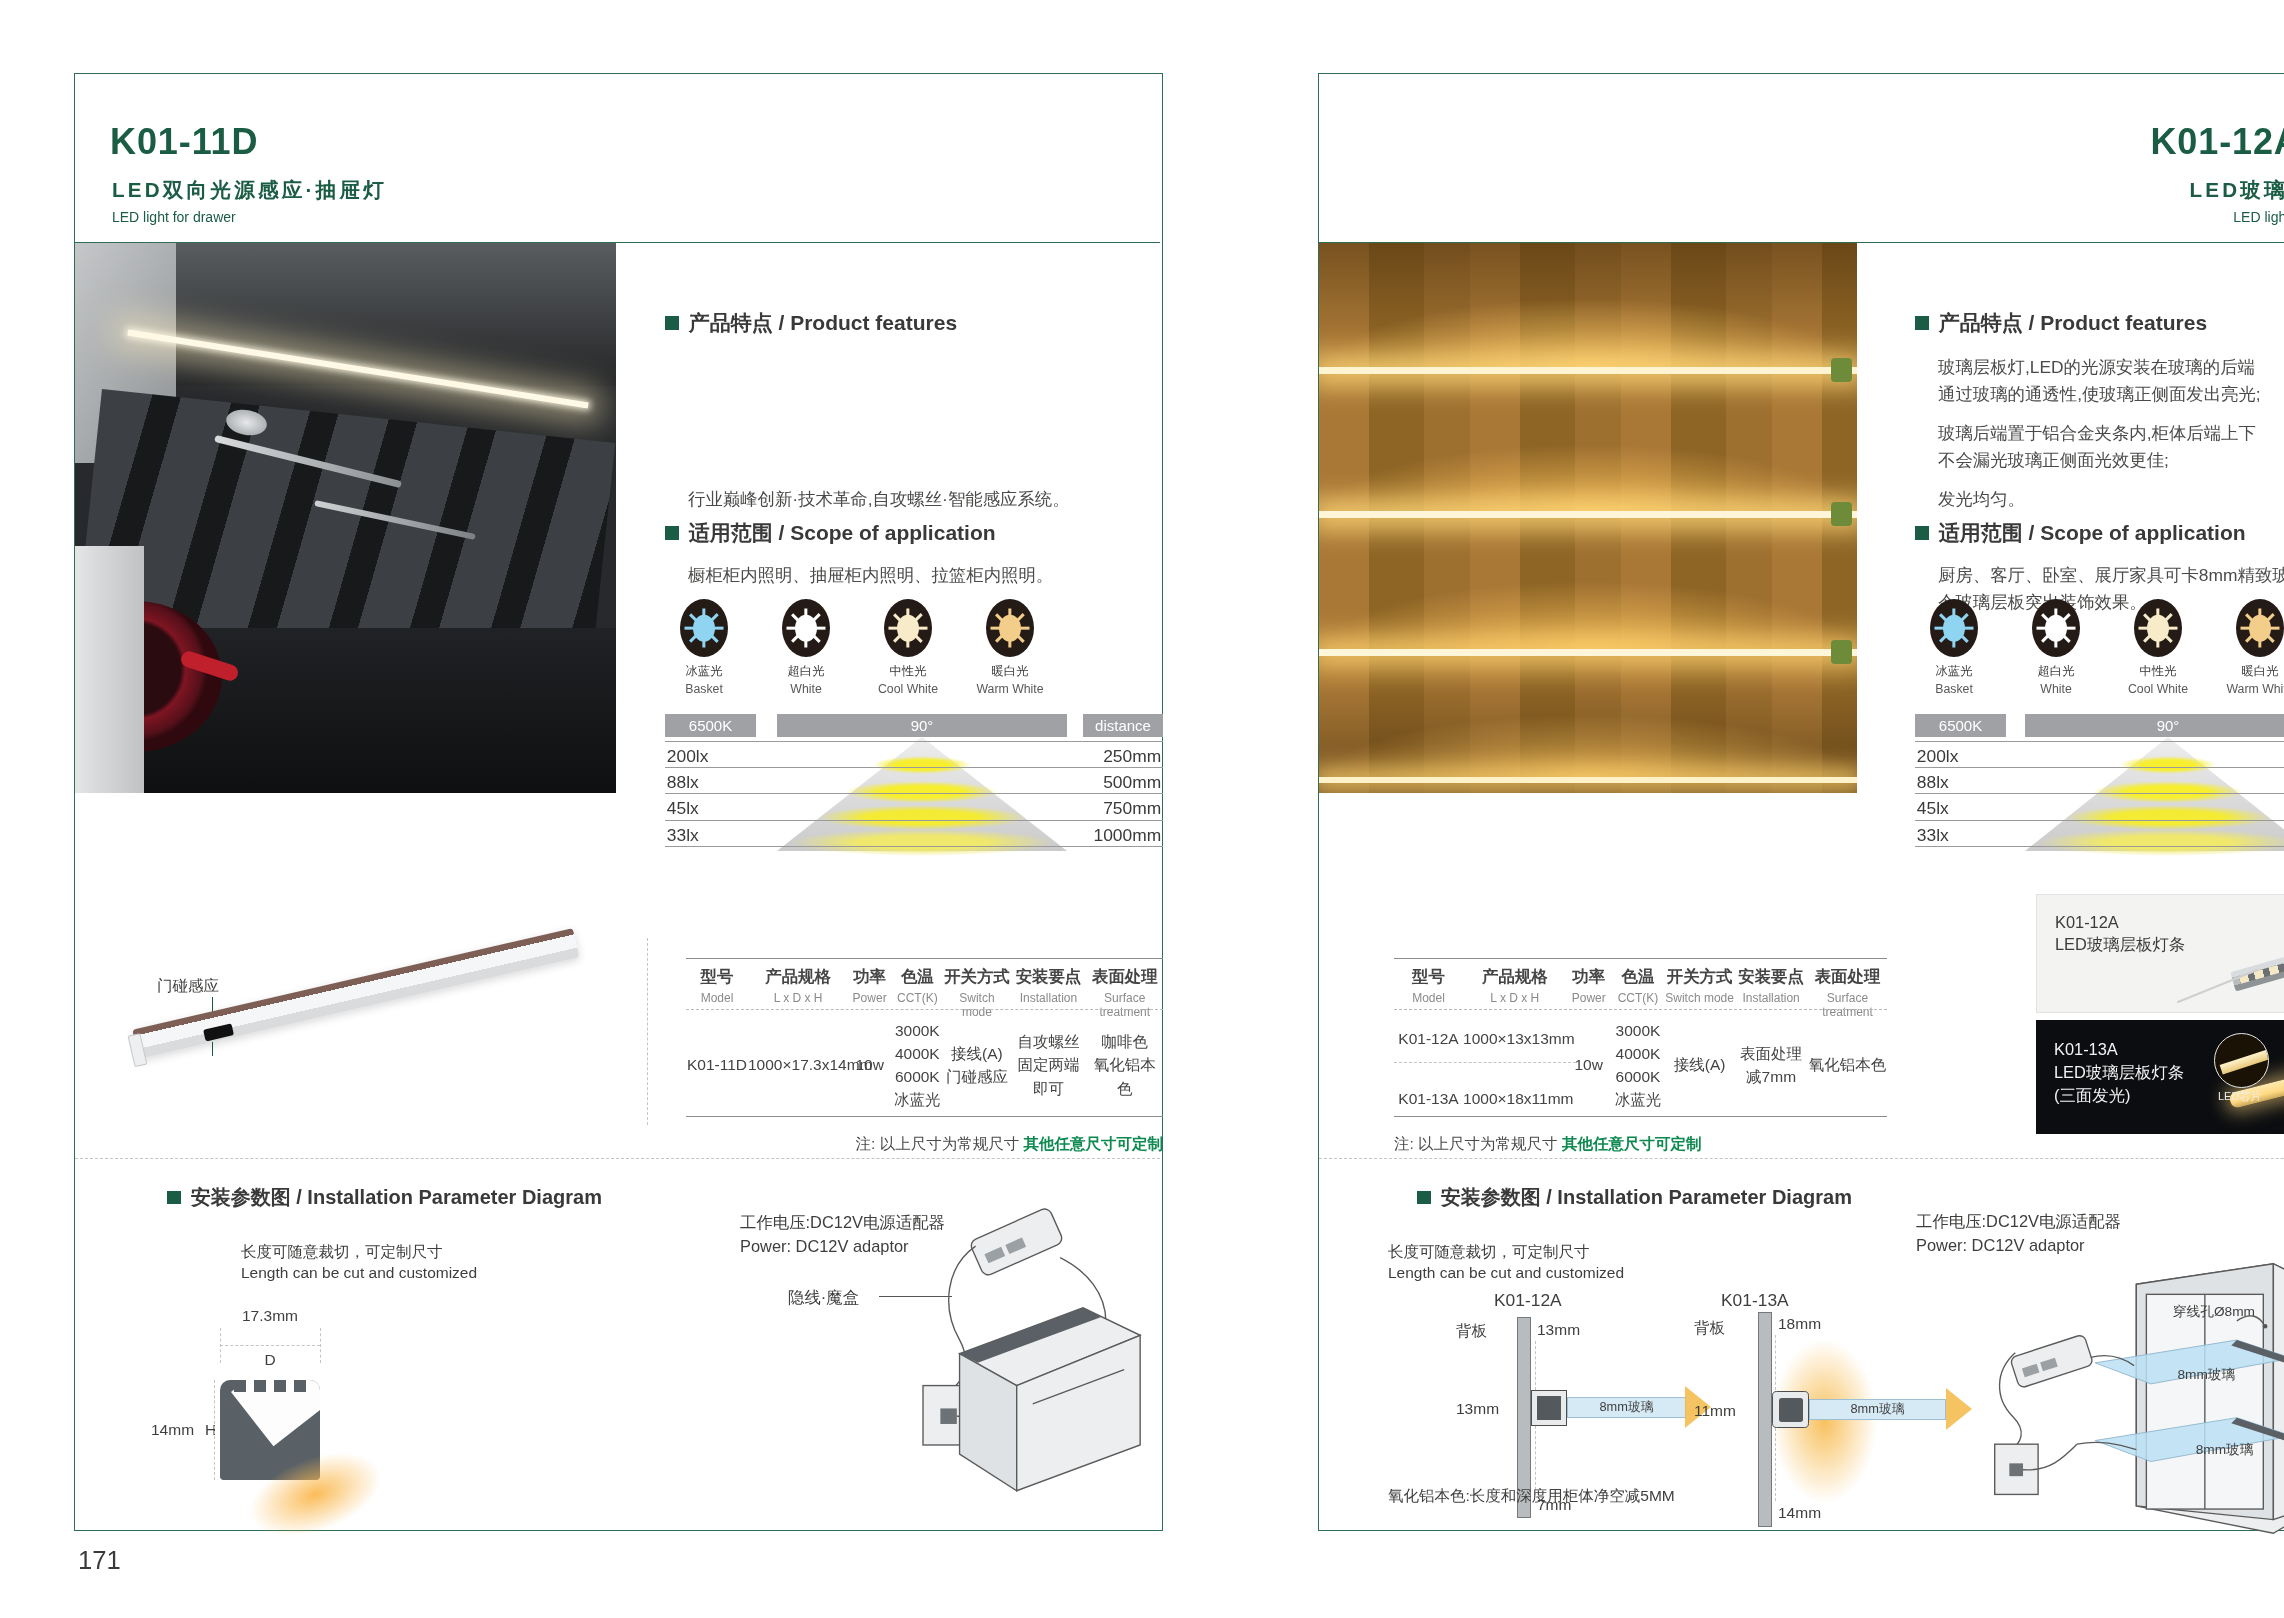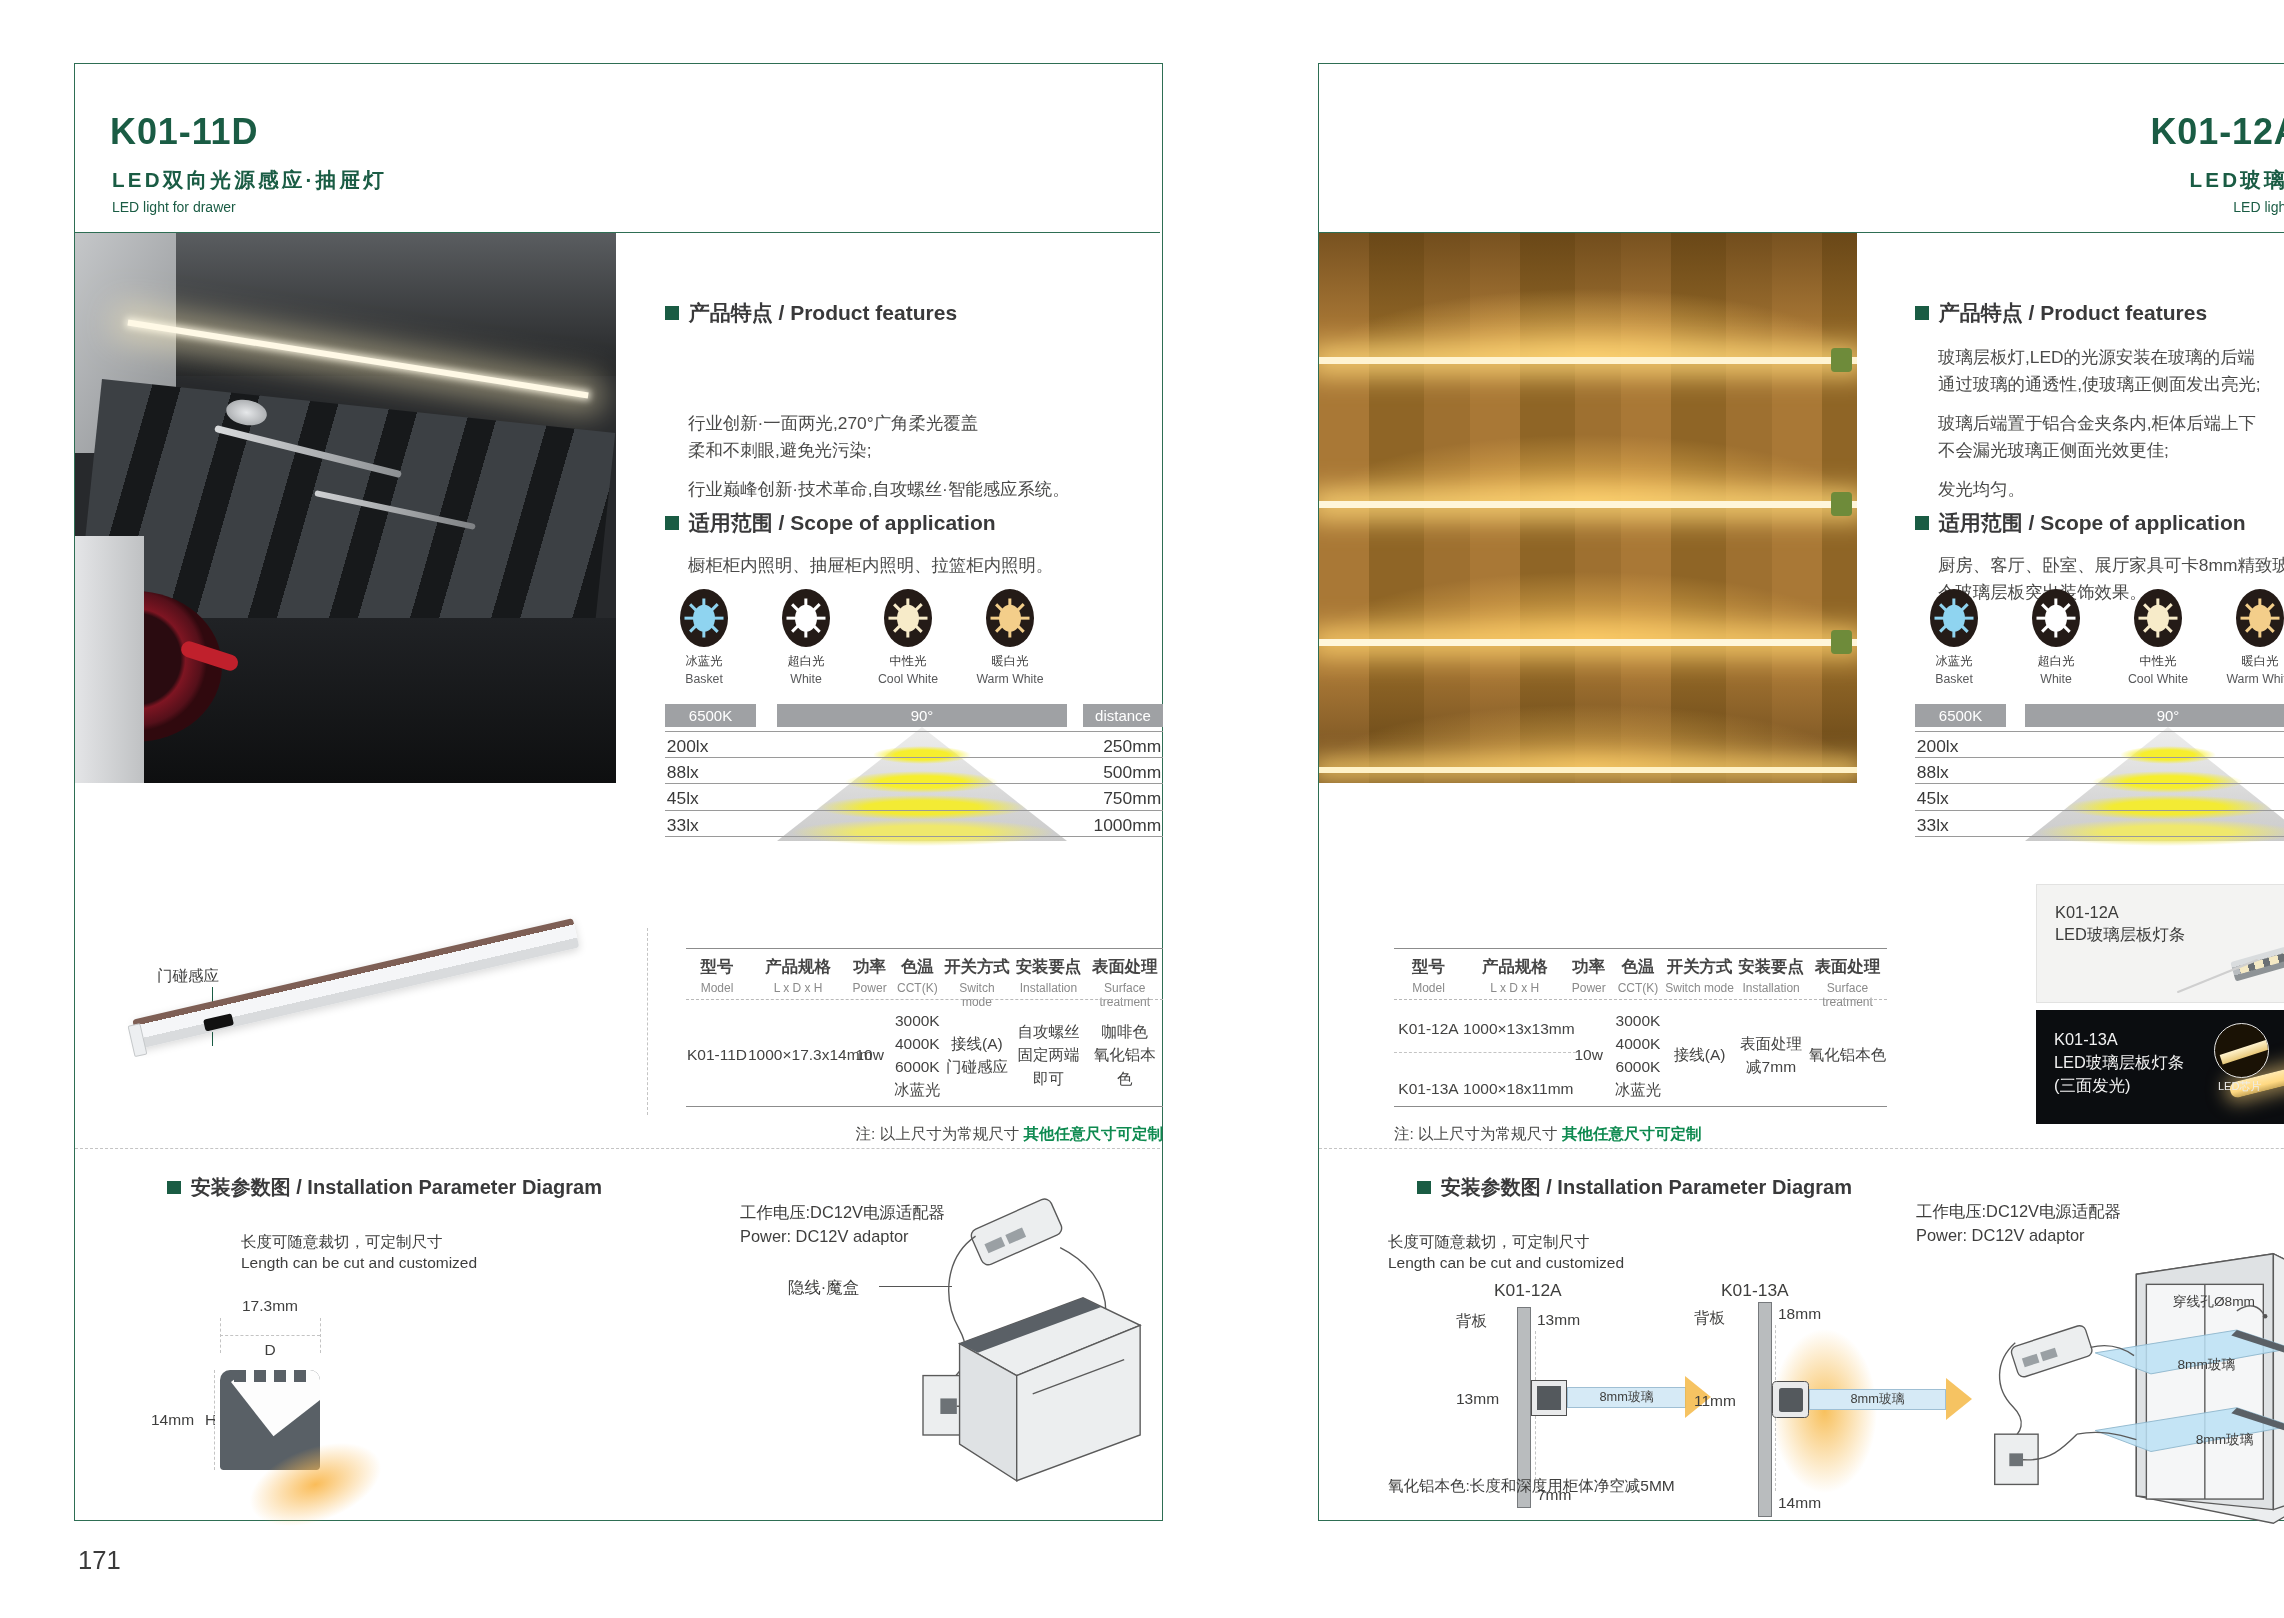--- a/index.html
+++ b/index.html
@@ -3,21 +3,21 @@
 <meta charset="utf-8">
 <style>
   :root{
     --green:#1A5C44; --green2:#0E8A50; --ink:#3B3B3A; --gray:#6E6F71;
     --chip:#9FA1A4; --line:#8F8F8F; --dash:#C4C4C4;
   }
   *{margin:0;padding:0;box-sizing:border-box}
   body{background:#fff;font-family:"Liberation Sans","DejaVu Sans",sans-serif;color:var(--ink)}
   .sheet{position:relative;width:2482px;height:1618px;background:#fff;overflow:hidden}
   .abs{position:absolute}
-  .frame{position:absolute;top:63px;width:1089px;height:1458px;border:1.8px solid #2E6E54;background:#fff}
+  .frame{position:absolute;top:73px;width:1089px;height:1458px;border:1.8px solid #2E6E54;background:#fff}
   .model-title{font-weight:bold;color:var(--green);font-size:36px;letter-spacing:0.9px;line-height:1}
   .title-cn{font-weight:bold;color:var(--green);font-size:20.6px;letter-spacing:3.2px;line-height:1}
   .title-en{color:var(--green);font-size:14px;line-height:1}
   .head-rule{position:absolute;left:0;width:1085px;height:1.4px;background:#2E6E54}
   .sec-head{display:flex;align-items:center;gap:10px;font-size:21px;font-weight:bold;color:#39393a}
   .bullet{width:13.7px;height:13.7px;background:var(--green);flex:0 0 auto}
   .para{font-size:17.4px;line-height:1.55;color:#4A4A49;white-space:pre-line}
   .preline{white-space:pre-line}
   
   .cct-row{display:flex;gap:24px}
@@ -87,22 +87,20 @@
       <div class="abs" style="left:0;bottom:0;width:100%;height:30%;background:linear-gradient(180deg,#202225,#0E0F10)"></div>
       <div class="abs" style="left:-27px;bottom:41px;width:174px;height:151px;background:radial-gradient(circle at 50% 45%,#2A0B10 38%,#7E1522 42%,#55101a 55%,#30090e 60%);border-radius:50%"></div>
       <div class="abs" style="left:105px;bottom:119px;width:59px;height:16.4px;background:#C0202C;border-radius:8.2px;transform:rotate(18deg)"></div>
       <div class="abs" style="left:0;bottom:0;width:69px;height:45%;background:linear-gradient(90deg,#E4E5E7,#BFC1C3)"></div>
     </div>
 
     <div class="abs sec-head" style="left:590px;top:235px">
       <span class="bullet"></span>
       <span>产品特点 / Product features</span>
     </div>
-    <div class="abs para" style="left:613px;top:346px;width:484px">行业创新·一面两光,270°广角柔光覆盖
-柔和不刺眼,避免光污染;</div>
     <div class="abs para" style="left:613px;top:412px;width:502px">行业巅峰创新·技术革命,自攻螺丝·智能感应系统。</div>
 
     <div class="abs sec-head" style="left:590px;top:445px">
       <span class="bullet"></span>
       <span>适用范围 / Scope of application</span>
     </div>
     <div class="abs para" style="left:613px;top:488px;width:502px">橱柜柜内照明、抽屉柜内照明、拉篮柜内照明。</div>
 
     <div class="abs cct-row" style="left:590px;top:525px">
       <div class="cct">

